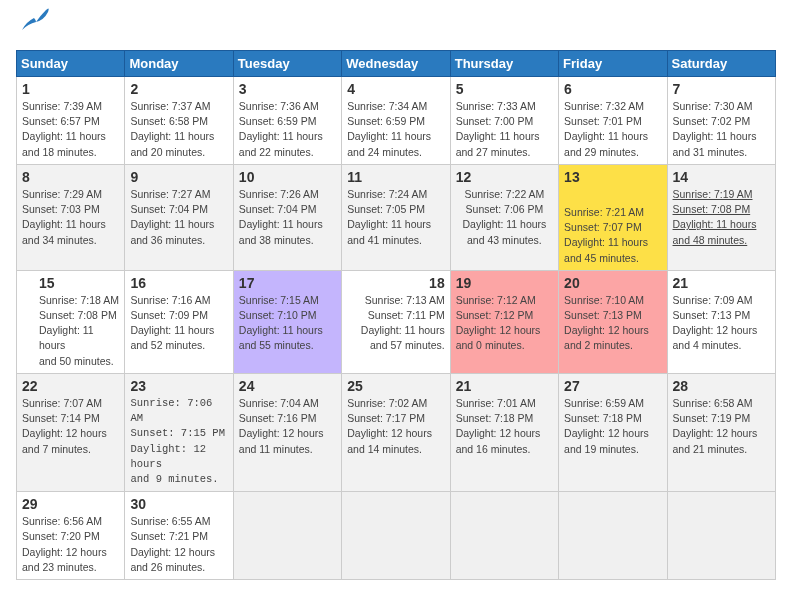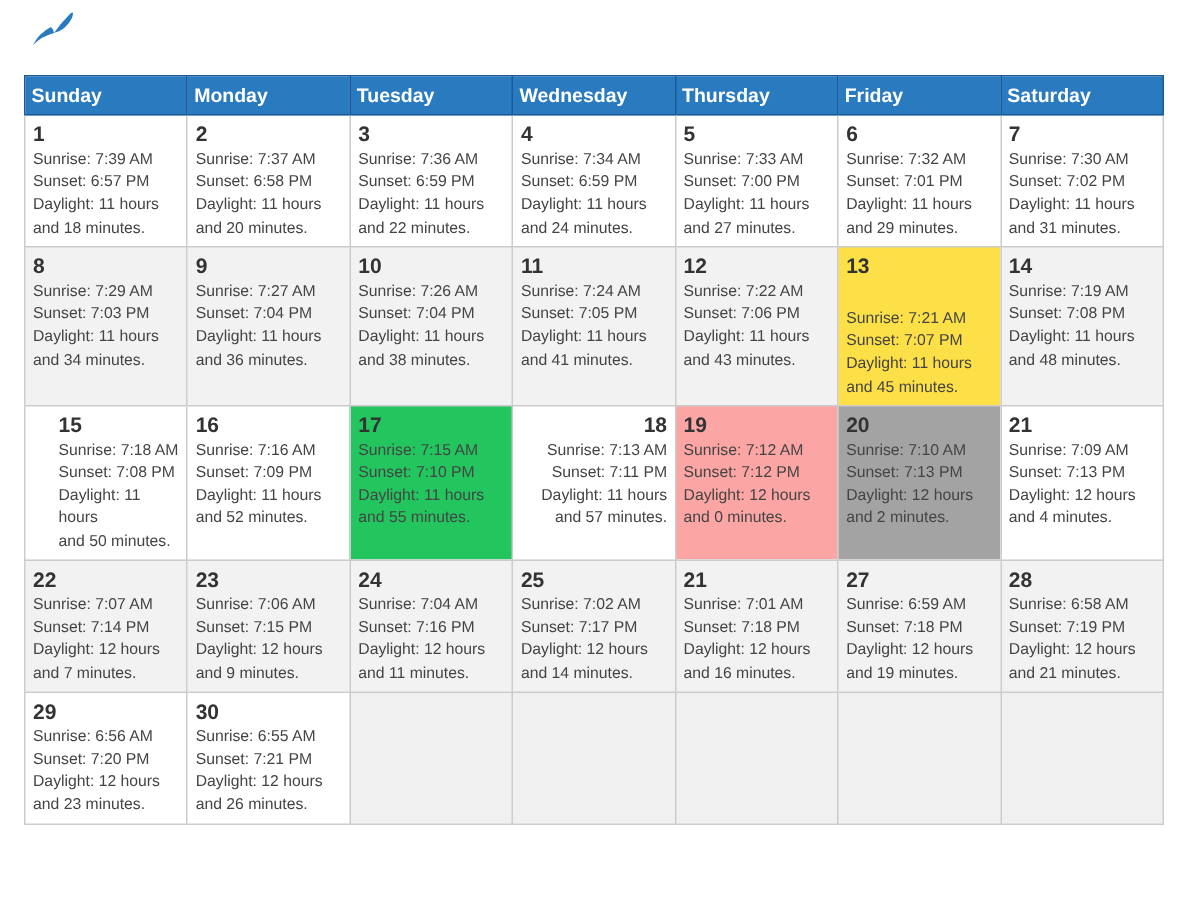--- a/index.html
+++ b/index.html
@@ -195,77 +195,77 @@
         </td>
         <td style="background: rgb(242, 242, 242);">
           <span class="day-num">11</span>
           <div class="day-info" style="white-space: pre-line;">Sunrise: 7:24 AM
 Sunset: 7:05 PM
 Daylight: 11 hours
 and 41 minutes.</div>
         </td>
         <td style="background: rgb(242, 242, 242);">
           <span class="day-num">12</span>
-          <div class="day-info" style="white-space: pre-line;">Sunrise: 7:22 AM
+          <div class="day-info" style="white-space: pre-line; text-align: center;">Sunrise: 7:22 AM
 Sunset: 7:06 PM
 Daylight: 11 hours
 and 43 minutes.</div>
         </td>
         <td style="background: #fde047;">
           <span class="day-num">13</span>
           <div class="day-info" style="white-space: pre-line; margin-top: 20px;">Sunrise: 7:21 AM
 Sunset: 7:07 PM
 Daylight: 11 hours
 and 45 minutes.</div>
         </td>
         <td style="background: rgb(242, 242, 242);">
           <span class="day-num">14</span>
-          <div class="day-info" style="white-space: pre-line;">Sunrise: 7:19 AM
+          <div class="day-info" style="white-space: pre-line; text-decoration: underline;">Sunrise: 7:19 AM
 Sunset: 7:08 PM
 Daylight: 11 hours
 and 48 minutes.</div>
         </td>
       </tr>
       <tr>
         <td style="background: rgb(255, 255, 255); padding-left: 22px;">
           <span class="day-num">15</span>
           <div class="day-info" style="white-space: pre-line;">Sunrise: 7:18 AM
 Sunset: 7:08 PM
 Daylight: 11 hours
 and 50 minutes.</div>
         </td>
         <td style="background: rgb(255, 255, 255);">
           <span class="day-num">16</span>
           <div class="day-info" style="white-space: pre-line;">Sunrise: 7:16 AM
 Sunset: 7:09 PM
 Daylight: 11 hours
 and 52 minutes.</div>
         </td>
-        <td style="background: #22c55e;">
+        <td style="background: #c4b5fd;">
           <span class="day-num">17</span>
           <div class="day-info" style="white-space: pre-line;">Sunrise: 7:15 AM
 Sunset: 7:10 PM
 Daylight: 11 hours
 and 55 minutes.</div>
         </td>
         <td style="background: rgb(255, 255, 255); text-align: right;">
           <span class="day-num">18</span>
           <div class="day-info" style="white-space: pre-line;">Sunrise: 7:13 AM
 Sunset: 7:11 PM
 Daylight: 11 hours
 and 57 minutes.</div>
         </td>
         <td style="background: #fca5a5;">
           <span class="day-num">19</span>
           <div class="day-info" style="white-space: pre-line;">Sunrise: 7:12 AM
 Sunset: 7:12 PM
 Daylight: 12 hours
 and 0 minutes.</div>
         </td>
-        <td style="background: #a3a3a3;">
+        <td style="background: #fca5a5;">
           <span class="day-num">20</span>
           <div class="day-info" style="white-space: pre-line;">Sunrise: 7:10 AM
 Sunset: 7:13 PM
 Daylight: 12 hours
 and 2 minutes.</div>
         </td>
         <td style="background: rgb(255, 255, 255); margin-top: 16px;">
           <span class="day-num">21</span>
           <div class="day-info" style="white-space: pre-line;">Sunrise: 7:09 AM
 Sunset: 7:13 PM
@@ -276,21 +276,21 @@
       <tr>
         <td style="background: rgb(242, 242, 242);">
           <span class="day-num">22</span>
           <div class="day-info" style="white-space: pre-line;">Sunrise: 7:07 AM
 Sunset: 7:14 PM
 Daylight: 12 hours
 and 7 minutes.</div>
         </td>
         <td style="background: rgb(242, 242, 242);">
           <span class="day-num">23</span>
-          <div class="day-info" style="white-space: pre-line;">Sunrise: 7:06 AM
+          <div class="day-info" style="white-space: pre-line; font-family: Liberation Mono, monospace;">Sunrise: 7:06 AM
 Sunset: 7:15 PM
 Daylight: 12 hours
 and 9 minutes.</div>
         </td>
         <td style="background: rgb(242, 242, 242);">
           <span class="day-num">24</span>
           <div class="day-info" style="white-space: pre-line;">Sunrise: 7:04 AM
 Sunset: 7:16 PM
 Daylight: 12 hours
 and 11 minutes.</div>

